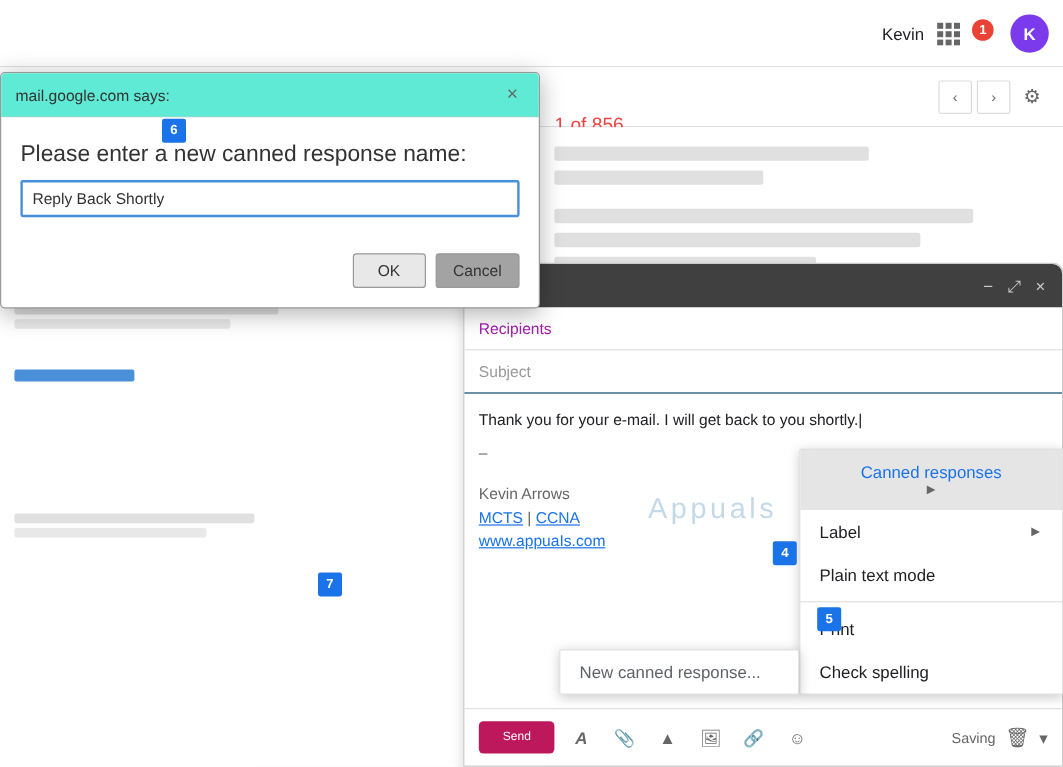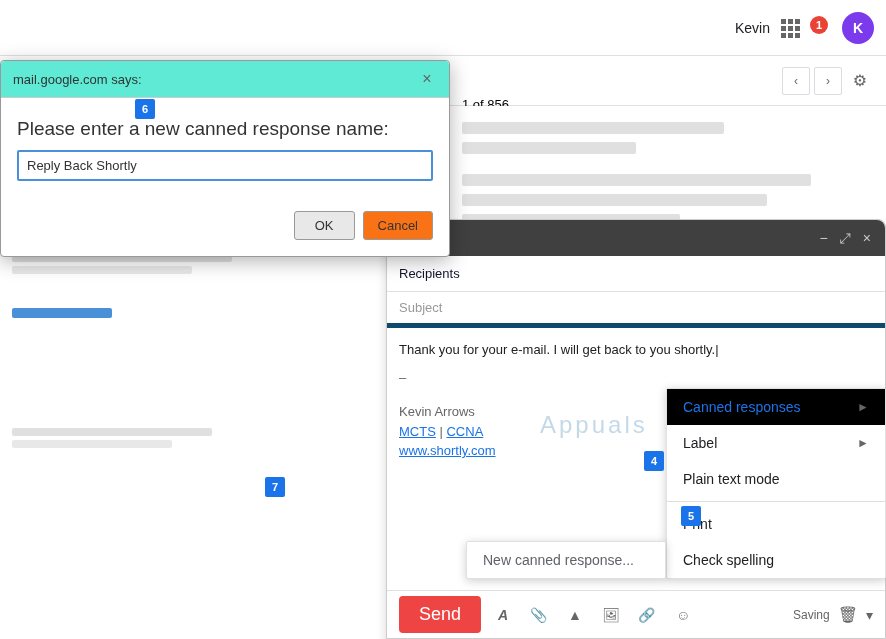--- a/index.html
+++ b/index.html
@@ -115,22 +115,22 @@
       height: 50px;
       background: #fff;
       border-bottom: 1px solid #e0e0e0;
       display: flex;
       align-items: center;
       justify-content: space-between;
       padding: 0 12px;
     }
 
     .email-count-text {
-      font-size: 13px;
-      color: #000000;
+      font-size: 16px;
+      color: #ef4444;
       margin-top: 48px;
     }
 
     .nav-arrows {
       display: flex;
       gap: 4px;
       align-items: center;
     }
 
     .nav-btn {
@@ -228,21 +228,21 @@
       border-bottom: 1px solid #e0e0e0;
       font-size: 13px;
       color: #666;
       height: 36px;
       display: flex;
       align-items: center;
     }
 
     .compose-subject {
       padding: 8px 12px;
-      border-bottom: 5px solid #0c4a6e;
+      border-bottom: 1px solid #0c4a6e;
       font-size: 13px;
       color: #666;
       height: 36px;
       display: flex;
       align-items: center;
     }
 
     .compose-body {
       flex: 1;
       padding: 12px;
@@ -271,27 +271,27 @@
       padding: 8px 12px;
       border-top: 1px solid #e0e0e0;
       display: flex;
       align-items: center;
       gap: 8px;
       height: 48px;
       flex-shrink: 0;
     }
 
     .send-btn {
-      background: #ef4444;
+      background: #be185d;
       color: white;
       border: none;
       padding: 8px 20px;
       border-radius: 4px;
       cursor: pointer;
-      font-size: 18px;
+      font-size: 10px;
       font-weight: 500;
     }
 
     .footer-icon-btn {
       width: 28px; height: 28px;
       display: flex; align-items: center; justify-content: center;
       cursor: pointer;
       color: #666;
       font-size: 14px;
     }
@@ -331,22 +331,23 @@
       padding: 10px 16px;
       font-size: 14px;
       color: #202124;
       cursor: pointer;
       display: flex;
       align-items: center;
       justify-content: space-between;
     }
 
     .context-menu-item.highlighted {
-      background: #000000;
+      background: #e5e5e5;
       color: #1a73e8;
+      flex-direction: column;
     }
 
     .context-menu-divider {
       height: 1px;
       background: #e0e0e0;
       margin: 4px 0;
     }
 
     .submenu-arrow {
       font-size: 12px;
@@ -462,21 +463,21 @@
       background: #e8e8e8;
       border: 1px solid #999;
       padding: 6px 20px;
       border-radius: 3px;
       cursor: pointer;
       font-size: 13px;
       color: #333;
     }
 
     .dialog-cancel-btn {
-      background: #f97316;
+      background: #a3a3a3;
       border: 1px solid #999;
       padding: 6px 14px;
       border-radius: 3px;
       cursor: pointer;
       font-size: 13px;
       color: #333;
     }
 
     
     .email-content-area {
@@ -613,40 +614,40 @@
   <div class="compose-header">
     <span class="compose-title">age</span>
     <div class="compose-header-icons">
       <span class="compose-icon-btn">−</span>
       <span class="compose-icon-btn">⤢</span>
       <span class="compose-icon-btn">×</span>
     </div>
   </div>
 
   <div class="compose-to">
-    <span style="color: #0f172a;">Recipients</span>
+    <span style="color: #a21caf;">Recipients</span>
   </div>
 
   <div class="compose-subject">
     <span style="color: #999;">Subject</span>
   </div>
 
   <div class="compose-body">
     <div class="compose-body-text">
       <span>Thank you for your e-mail. I will get back to you shortly.</span><span>|</span>
     </div>
     <div class="compose-sig">
       <div>–</div>
       <div style="margin-top: 15px;">Kevin Arrows</div>
       <div>
         <span class="sig-link">MCTS</span>
         <span> | </span>
         <span class="sig-link">CCNA</span>
       </div>
-      <div class="sig-link">www.shortly.com</div>
+      <div class="sig-link">www.appuaIs.com</div>
     </div>
   </div>
 
   <div class="compose-footer">
     <button class="send-btn">Send</button>
     <div class="footer-icon-btn" style="font-weight:bold; font-style:italic;">A</div>
     <div class="footer-icon-btn">📎</div>
     <div class="footer-icon-btn">▲</div>
     <div class="footer-icon-btn">🖼</div>
     <div class="footer-icon-btn">🔗</div>

